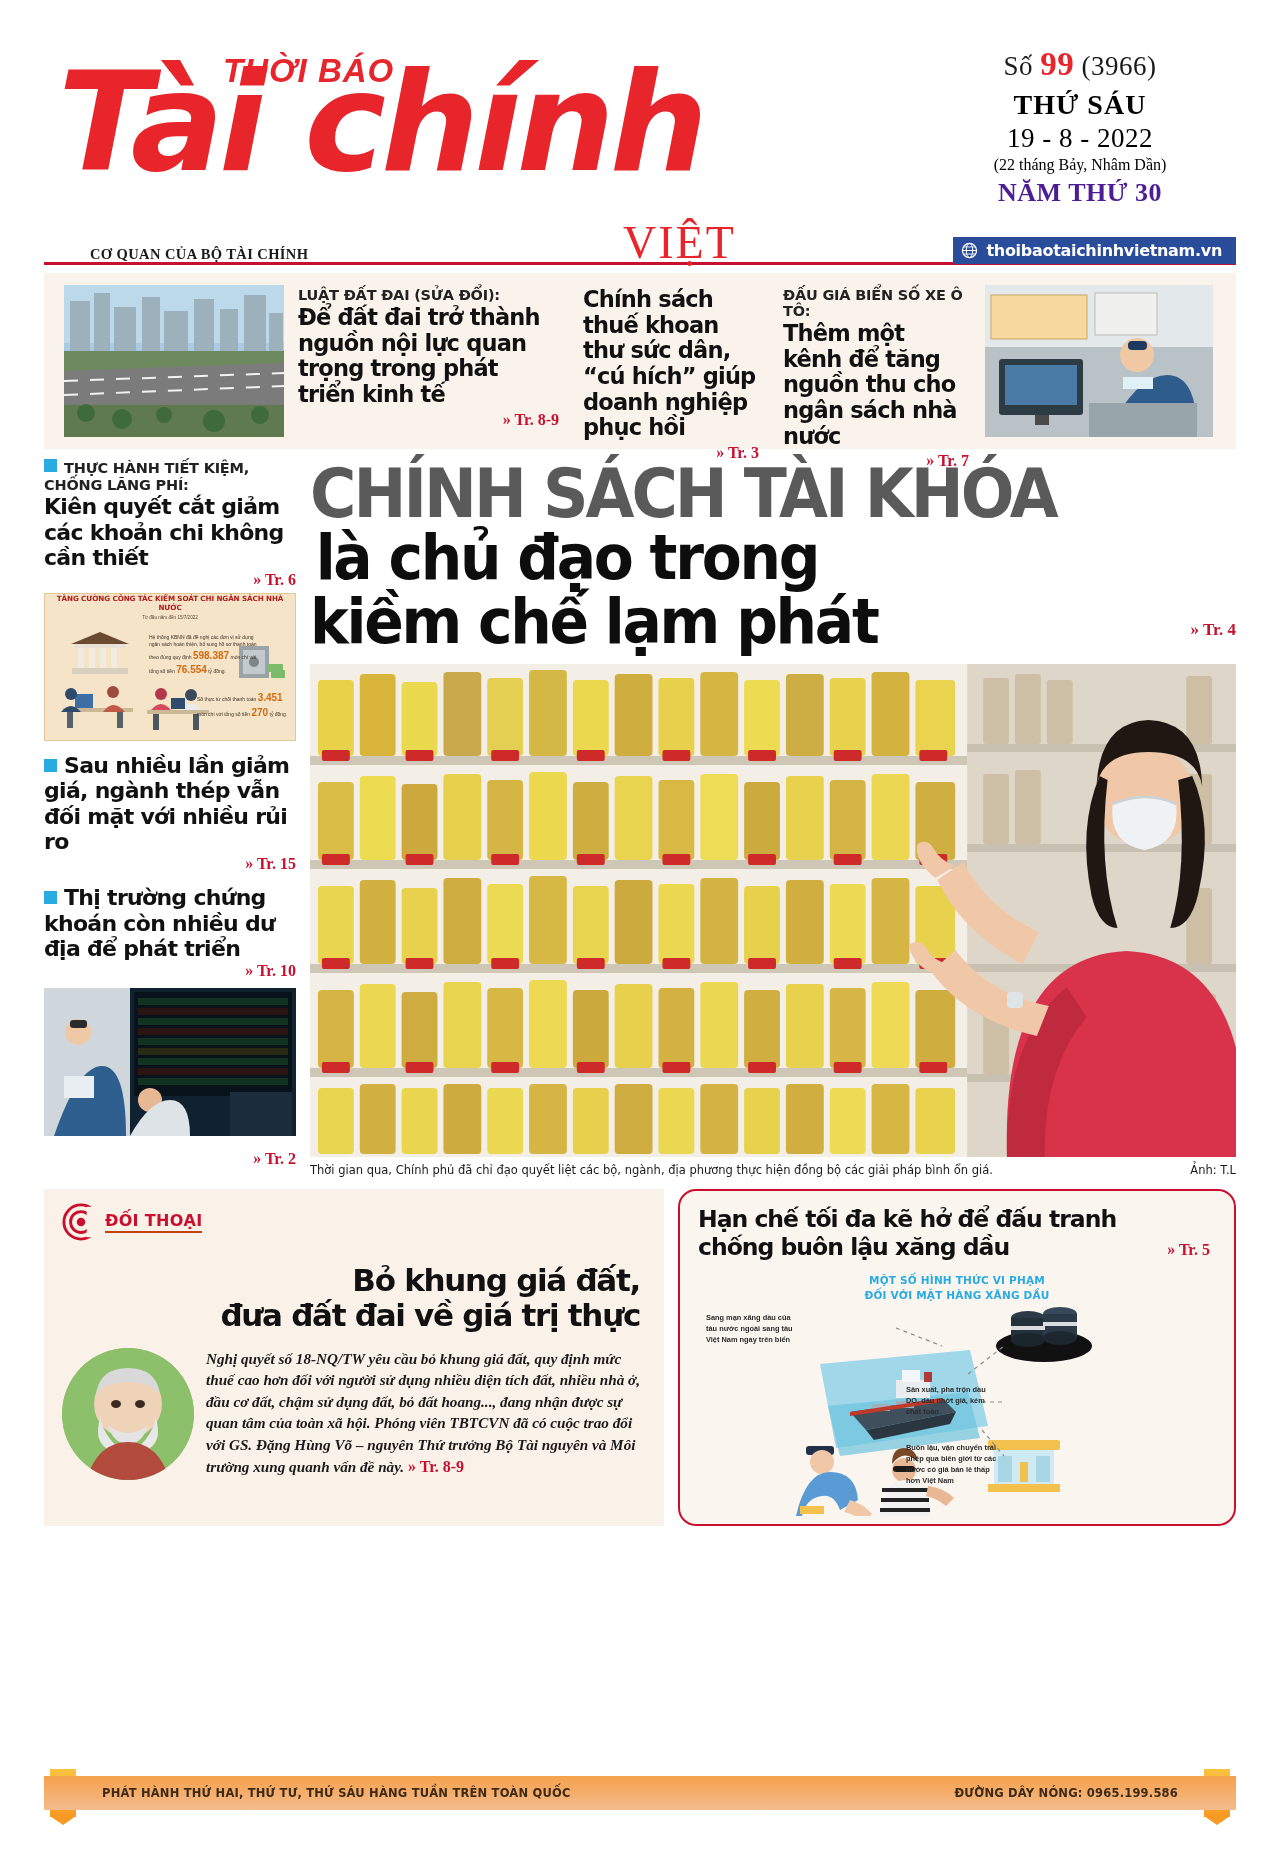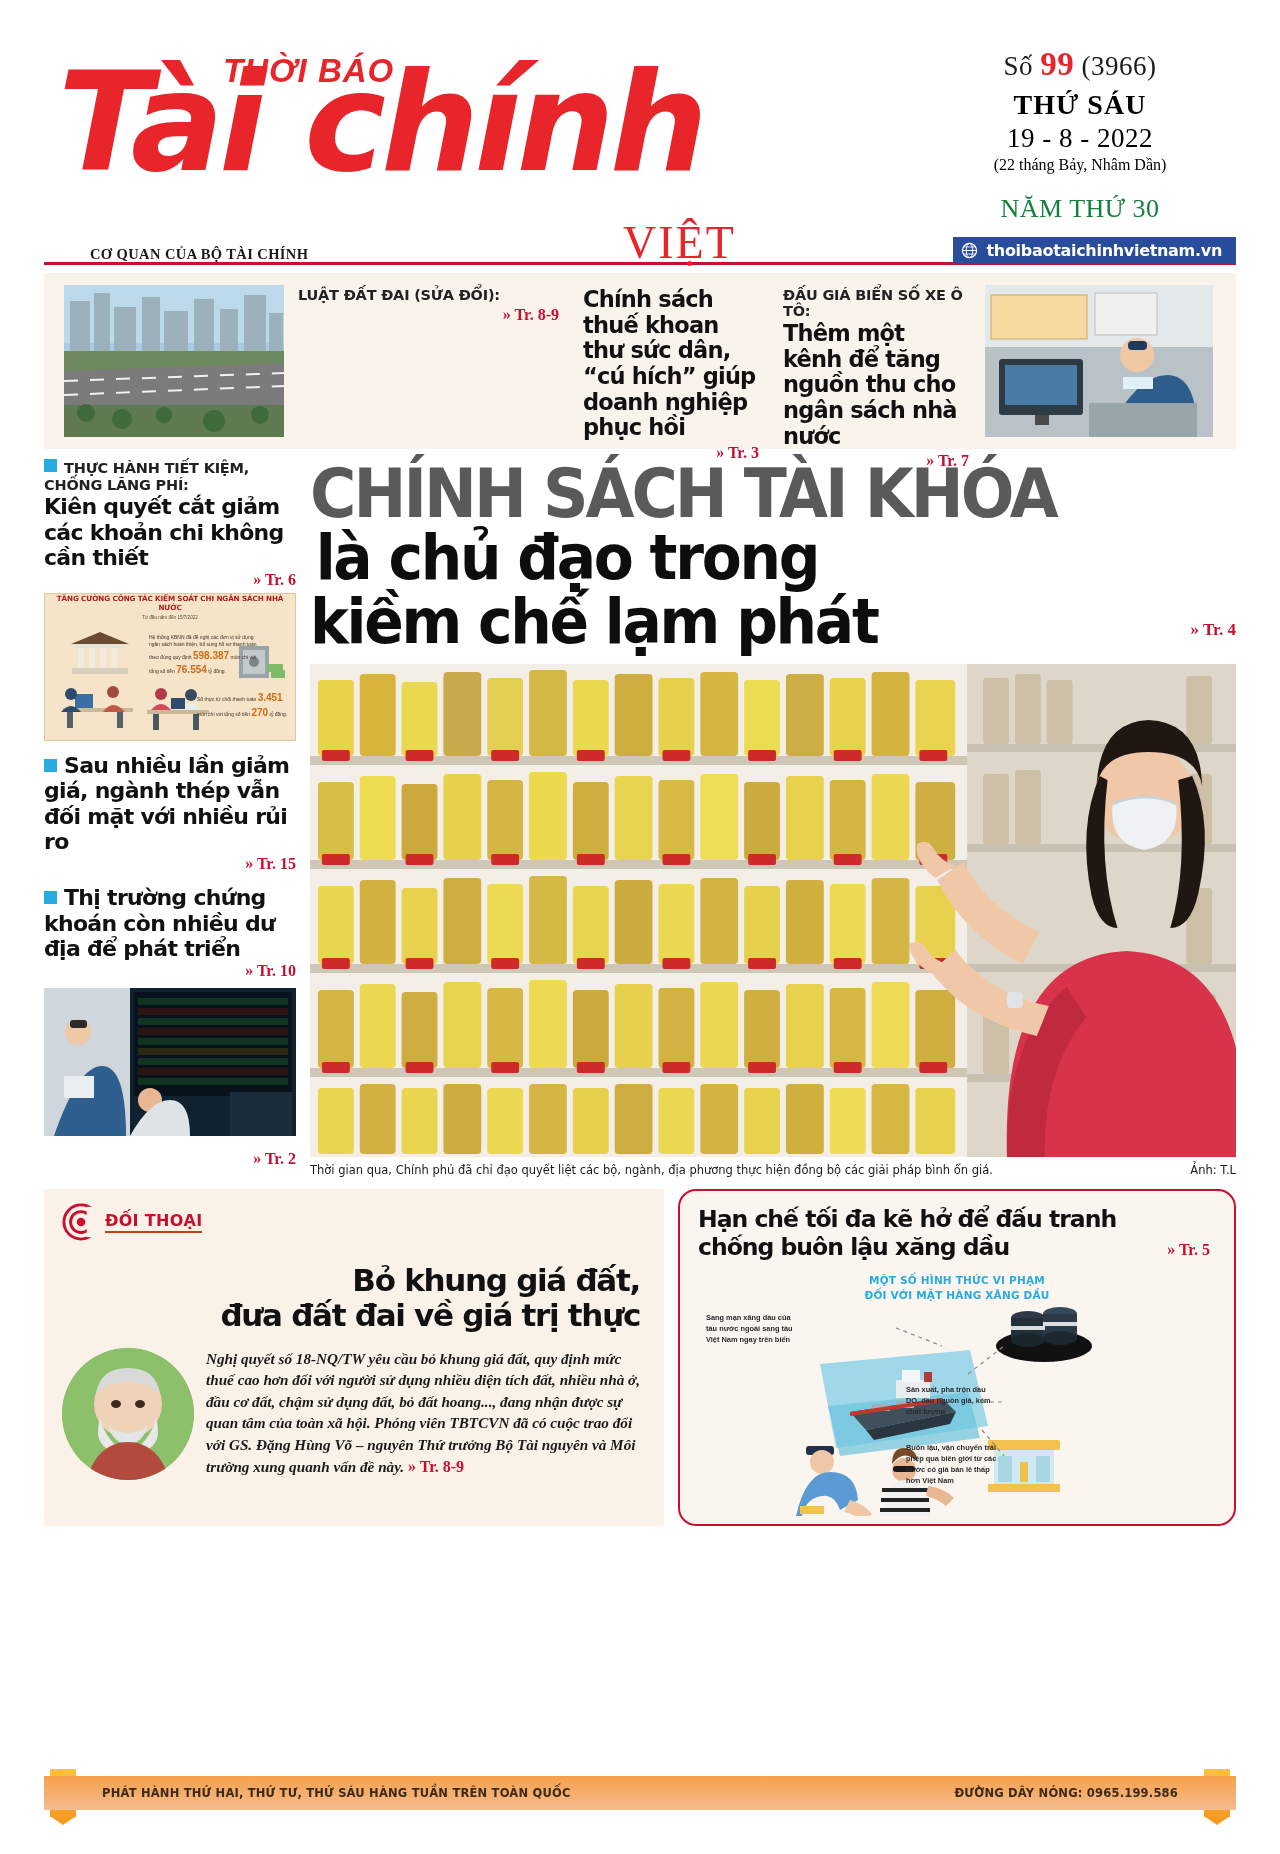--- a/index.html
+++ b/index.html
@@ -42,21 +42,21 @@
   .mh-right {
     position: absolute; right: 40px; top: 46px;
     width: 320px; text-align: center;
     font-family: "Liberation Serif", serif;
   }
   .mh-issue { font-size: 27px; color: #1a1a1a; letter-spacing: 0.5px; }
   .mh-issue b { color: #e8252a; font-size: 33px; font-weight: bold; }
   .mh-day { font-size: 28px; font-weight: bold; letter-spacing: 1px; margin-top: 6px; }
   .mh-date { font-size: 27px; margin-top: 2px; letter-spacing: 0.5px; }
   .mh-lunar { font-size: 16px; margin-top: 2px; }
-  .mh-year { font-size: 26px; font-weight: normal; color: #15803d; margin-top: 20px; letter-spacing: 0.5px;}
+  .mh-year { font-size: 26px; font-weight: bold; color: #4c1d95; margin-top: 4px; letter-spacing: 0.5px;}
   .mh-url {
     position: absolute; right: 44px; top: 237px;
     background: #2a4d9b; color: #fff;
     display: flex; align-items: center; gap: 8px;
     padding: 4px 14px 4px 8px;
     font-size: 16px; font-weight: bold;
     font-family: "DejaVu Sans", sans-serif;
     letter-spacing: -0.3px;
   }
   .globe { width: 17px; height: 17px; display:inline-block; }
@@ -332,20 +332,21 @@
             <circle cx="58" cy="134" r="10"></circle>
           <circle cx="100" cy="130" r="8"></circle>
             <circle cx="150" cy="136" r="11"></circle>
           <circle cx="196" cy="130" r="9"></circle>
         </g>
       </svg>
     </div>
 
     <div class="t-col t1">
       <div class="t-kicker">LUẬT ĐẤT ĐAI (SỬA ĐỔI):</div>
+      <div class="t-head">Để đất đai trở thành nguồn nội lực quan trọng trong phát triển kinh tế</div>
       <div class="t-page">» Tr. 8-9</div>
     </div>
 
     <div class="t-col t2">
       <div class="t-head">Chính sách thuế khoan thư sức dân, “cú hích” giúp doanh nghiệp phục hồi</div>
       <div class="t-page">» Tr. 3</div>
     </div>
 
     <div class="t-col t3">
       <div class="t-kicker">ĐẤU GIÁ BIỂN SỐ XE Ô TÔ:</div>
@@ -807,21 +808,21 @@
 
           <g stroke="#8a8a8a" stroke-width="1.2" stroke-dasharray="4 4" fill="none">
             <path d="M104 22 L150 40"></path>
             <path d="M176 68 L212 40"></path>
             <path d="M190 96 L212 96"></path>
             <path d="M190 124 L212 150"></path>
           </g>
         </svg>
 
         <div class="fb-note n1">Sang mạn xăng dầu của tàu nước ngoài sang tàu Việt Nam ngay trên biển</div>
-        <div class="fb-note n2">Sản xuất, pha trộn dầu DO, dầu nguồn giả, kém chất lượng</div>
+        <div class="fb-note n2">Sản xuất, pha trộn dầu DO, dầu nhớt giả, kém chất toán</div>
         <div class="fb-note n3">Buôn lậu, vận chuyển trái phép qua biên giới từ các nước có giá bán lẻ thấp hơn Việt Nam</div>
       </div>
     </div>
   </div>
 
   <div class="footer">
     <div class="ribbon-l"></div>
     <div class="ribbon-r"></div>
     <div class="footer-inner">
       <span>PHÁT HÀNH THỨ HAI, THỨ TƯ, THỨ SÁU HÀNG TUẦN TRÊN TOÀN QUỐC</span>

